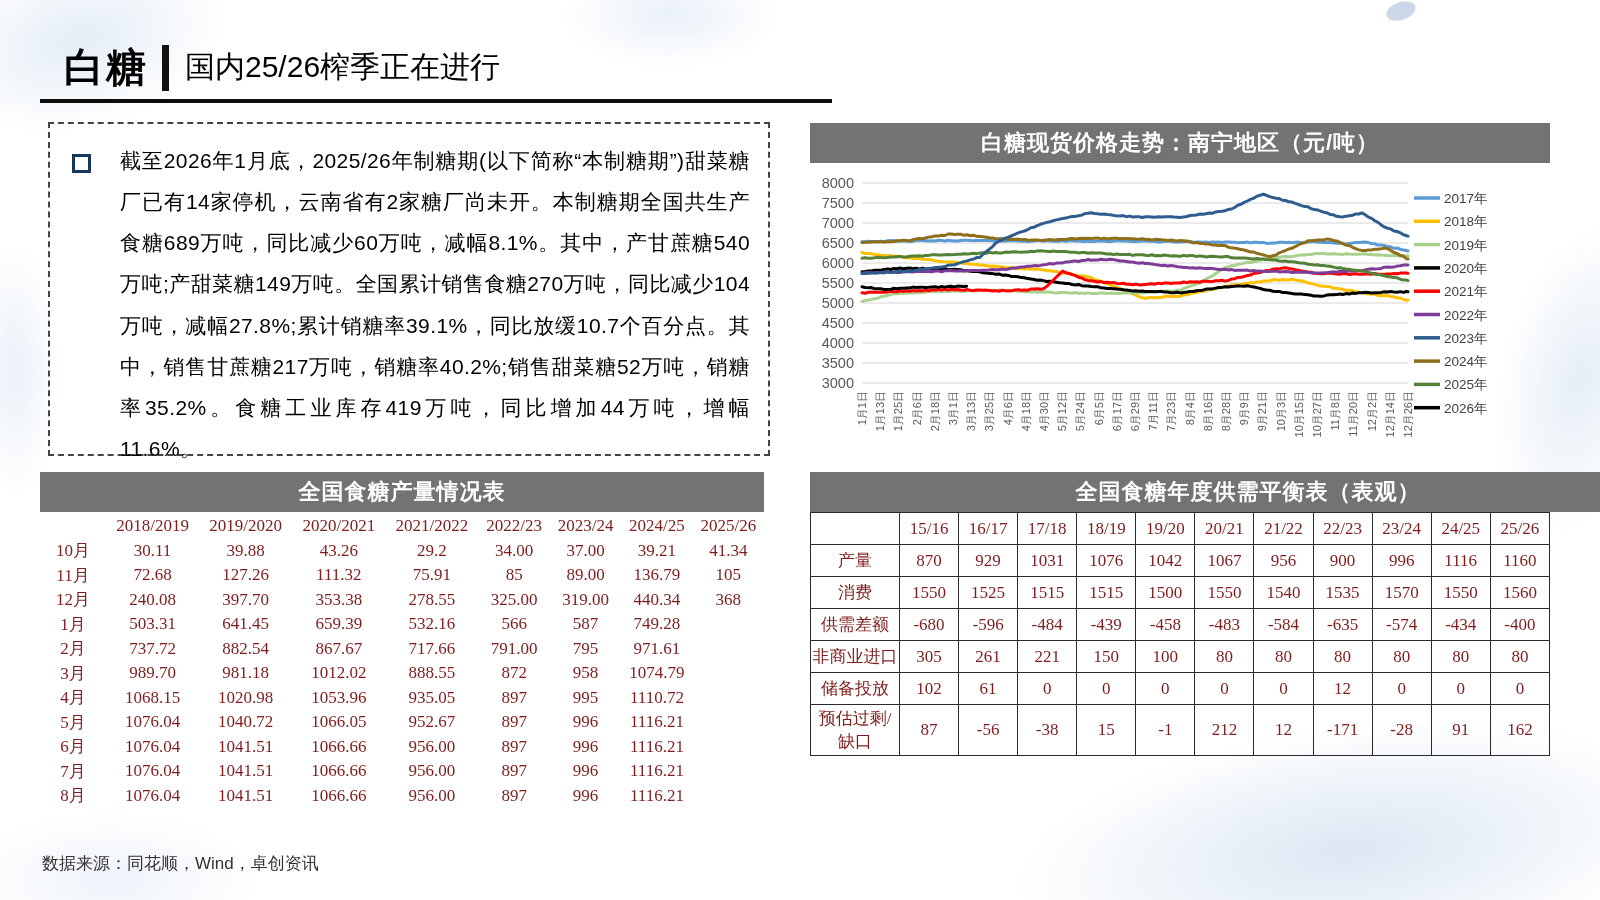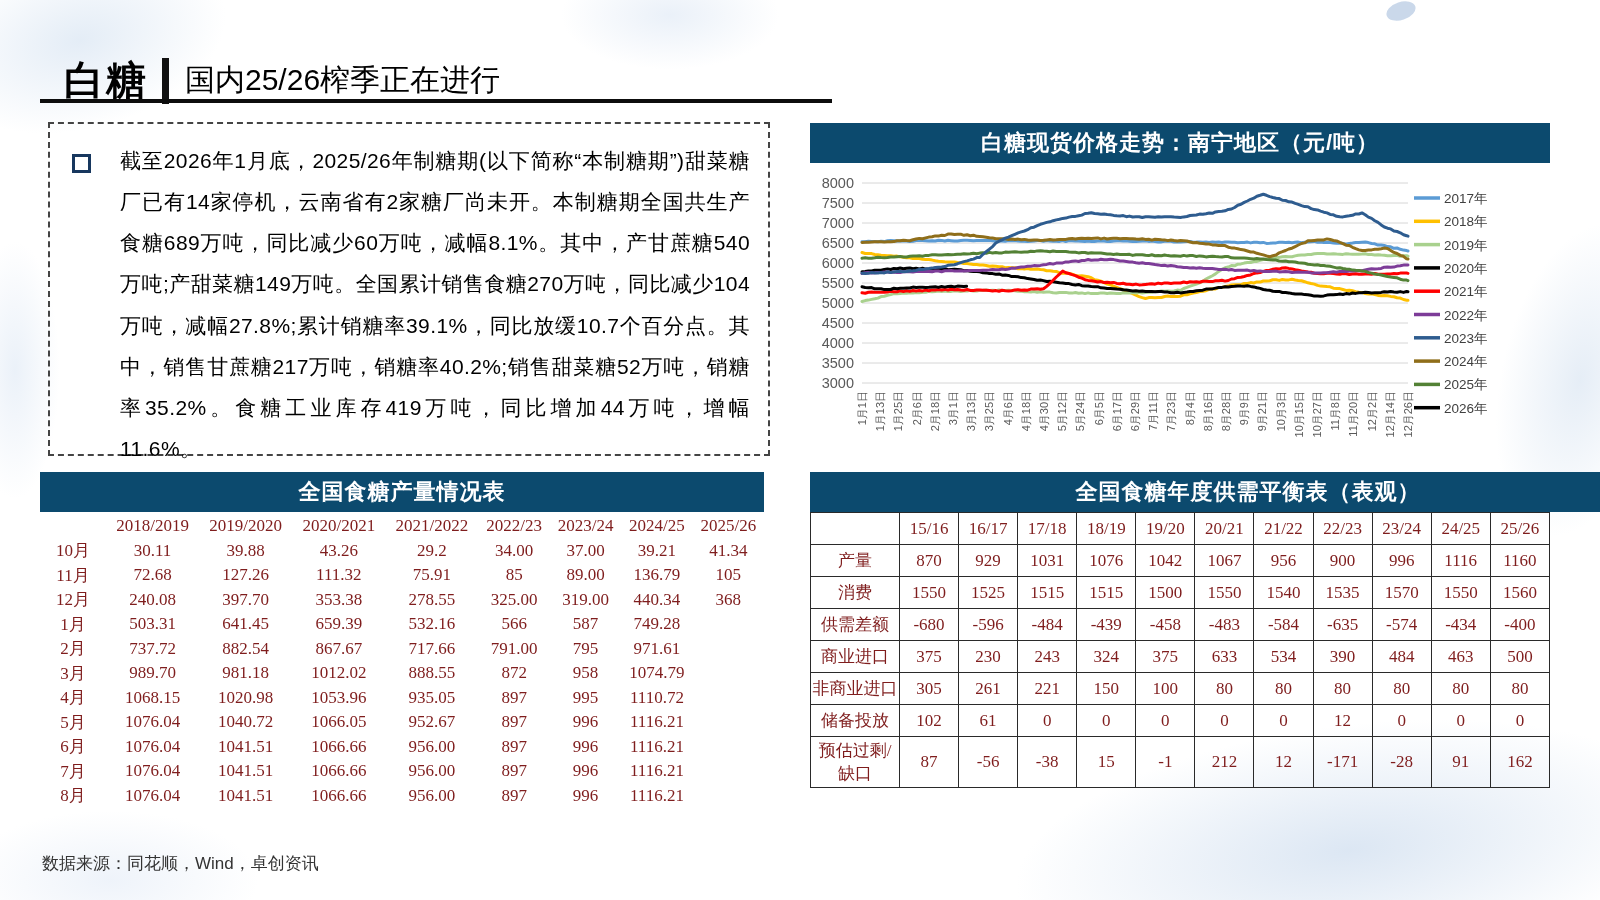--- a/index.html
+++ b/index.html
@@ -2,40 +2,40 @@
 <html><head>
 <meta charset="utf-8">
 <style>
   html,body{margin:0;padding:0;}
   body{width:1600px;height:900px;background:#ffffff;overflow:hidden;position:relative;
        font-family:"Liberation Sans",sans-serif;color:#000;}
   .deco{position:absolute;z-index:0;pointer-events:none;}
   .content{position:absolute;left:0;top:0;width:1600px;height:900px;z-index:1;}
 
   
-  .hdr{position:absolute;left:64px;top:53px;display:flex;align-items:center;}
+  .hdr{position:absolute;left:64px;top:40px;display:flex;align-items:center;}
   .hdr .product{font-size:40px;font-weight:bold;letter-spacing:2px;}
   .hdr .vbar{width:7px;height:46px;background:#111;margin:0 16px 0 14px;}
   .hdr .title{font-size:30px;font-weight:normal;}
   .hrule{position:absolute;left:40px;top:99px;width:792px;height:4px;background:#0d0d0d;}
 
   .logo{position:absolute;left:1322px;top:30px;display:flex;align-items:center;}
   .logo .txt{margin-left:8px;}
   .logo .cn{font-size:30px;font-weight:bold;color:#0E62B0;letter-spacing:5px;line-height:1.05;}
   .logo .en{font-size:14px;font-weight:bold;color:#0E62B0;letter-spacing:4px;}
 
   
   .sumbox{position:absolute;left:48px;top:122px;width:722px;height:334px;
           border:2px dashed #444;box-sizing:border-box;background:transparent;}
   .bullet{position:absolute;left:22px;top:30px;width:13px;height:13px;border:3px solid #17375E;}
   .sumtext{position:absolute;left:70px;top:16px;width:630px;font-size:21px;line-height:1.96;
            letter-spacing:0.4px;text-align:justify;}
 
   
-  .bar{position:absolute;background:#0c4a6e;color:#fff;font-weight:bold;font-size:22px;
+  .bar{position:absolute;background:#737373;color:#fff;font-weight:bold;font-size:22px;
        display:flex;align-items:center;justify-content:center;letter-spacing:1px;}
   .bar.chart-bar{left:810px;top:123px;width:740px;height:40px;}
   .bar.prod-bar{left:40px;top:472px;width:724px;height:40px;}
   .bar.bal-bar{left:810px;top:472px;width:876px;height:40px;}
 
   .chart-wrap{position:absolute;left:810px;top:163px;width:740px;height:300px;}
 
   
   .prod-table{position:absolute;left:40px;top:514px;width:724px;border-collapse:collapse;
               font-family:"Liberation Serif",serif;font-size:17px;color:#7f1d1d;}
@@ -367,34 +367,20 @@
           <td>-439</td>
           <td>-458</td>
           <td>-483</td>
           <td>-584</td>
           <td>-635</td>
           <td>-574</td>
           <td>-434</td>
           <td>-400</td>
         </tr>
         <tr>
-          <td>商业进口</td>
-          <td>375</td>
-          <td>230</td>
-          <td>243</td>
-          <td>324</td>
-          <td>375</td>
-          <td>633</td>
-          <td>534</td>
-          <td>390</td>
-          <td>484</td>
-          <td>463</td>
-          <td>500</td>
-        </tr>
-        <tr>
           <td>非商业进口</td>
           <td>305</td>
           <td>261</td>
           <td>221</td>
           <td>150</td>
           <td>100</td>
           <td>80</td>
           <td>80</td>
           <td>80</td>
           <td>80</td>

